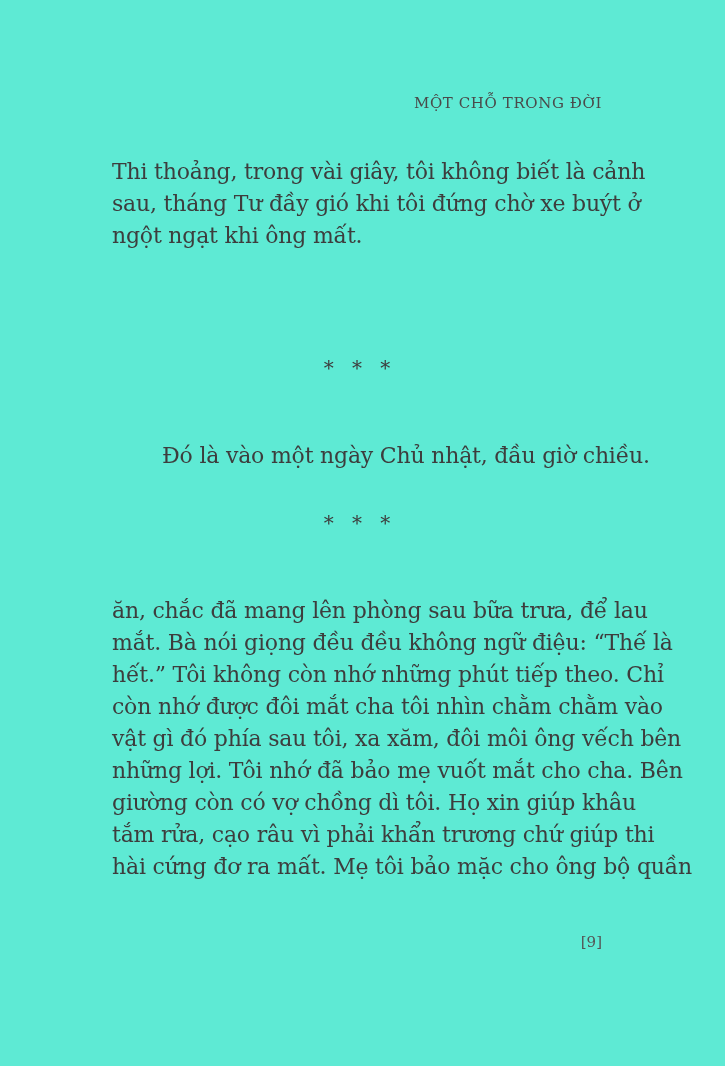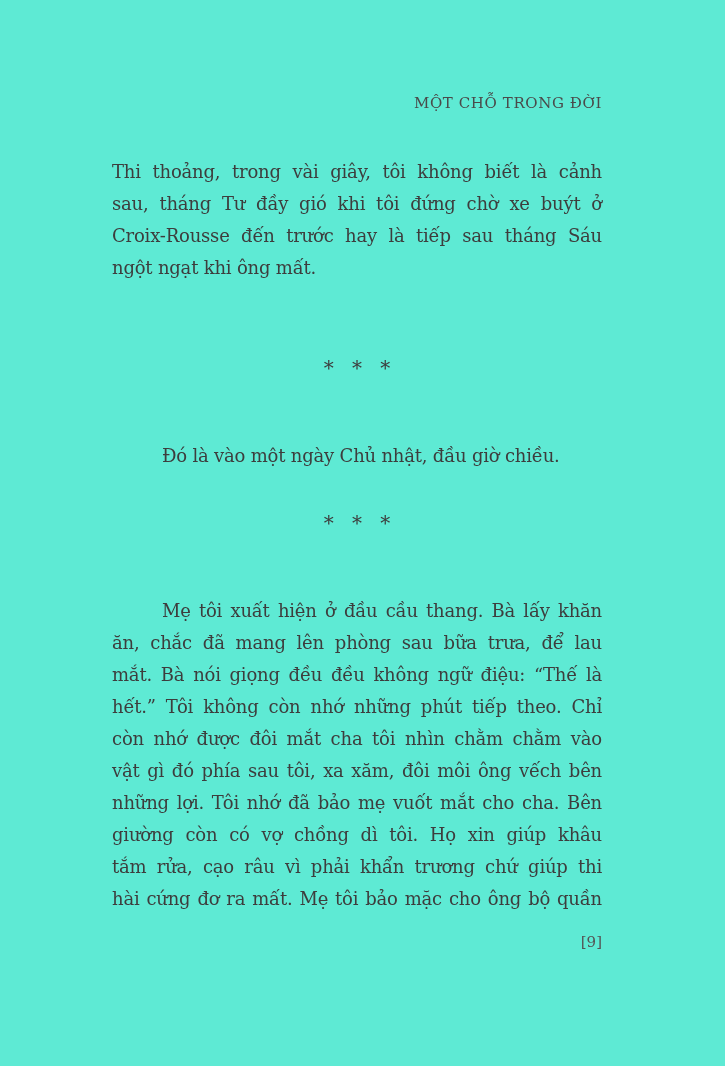--- a/index.html
+++ b/index.html
@@ -18,21 +18,21 @@
     width: 490px;
   }
   .running-header {
     top: 94px;
     text-align: right;
     font-size: 15px;
     letter-spacing: 0.6px;
     color: #4a4a4a;
   }
   .para {
-    font-size: 18px;
+    font-size: 22px;
     line-height: 32px;
     letter-spacing: -0.2px;
   }
   .line {
     height: 32px;
     text-align: justify;
     text-align-last: justify;
     white-space: nowrap;
   }
   .line.last { text-align-last: left; }
@@ -58,34 +58,32 @@
 </head>
 <body>
 
 <div class="page">
 
   <div class="col running-header">MỘT CHỖ TRONG ĐỜI</div>
 
   <div id="para1" class="col para">
     <div class="line">Thi thoảng, trong vài giây, tôi không biết là cảnh</div>
     <div class="line">sau, tháng Tư đầy gió khi tôi đứng chờ xe buýt ở</div>
-    <div class="line">Croix-Rousse đến trước hay là tiếp sau tháng Sáu</div>
     <div class="line last">ngột ngạt khi ông mất.</div>
   </div>
 
   <div id="stars1" class="col stars">*  *  *</div>
 
   <div id="para2" class="col para">
     <div class="line last indent">Đó là vào một ngày Chủ nhật, đầu giờ chiều.</div>
   </div>
 
   <div id="stars2" class="col stars">*  *  *</div>
 
   <div id="para3" class="col para">
-    <div class="line indent">Mẹ tôi xuất hiện ở đầu cầu thang. Bà lấy khăn</div>
     <div class="line">ăn, chắc đã mang lên phòng sau bữa trưa, để lau</div>
     <div class="line">mắt. Bà nói giọng đều đều không ngữ điệu: “Thế là</div>
     <div class="line">hết.” Tôi không còn nhớ những phút tiếp theo. Chỉ</div>
     <div class="line">còn nhớ được đôi mắt cha tôi nhìn chằm chằm vào</div>
     <div class="line">vật gì đó phía sau tôi, xa xăm, đôi môi ông vếch bên</div>
     <div class="line">những lợi. Tôi nhớ đã bảo mẹ vuốt mắt cho cha. Bên</div>
     <div class="line">giường còn có vợ chồng dì tôi. Họ xin giúp khâu</div>
     <div class="line">tắm rửa, cạo râu vì phải khẩn trương chứ giúp thi</div>
     <div class="line">hài cứng đơ ra mất. Mẹ tôi bảo mặc cho ông bộ quần</div>
   </div>

